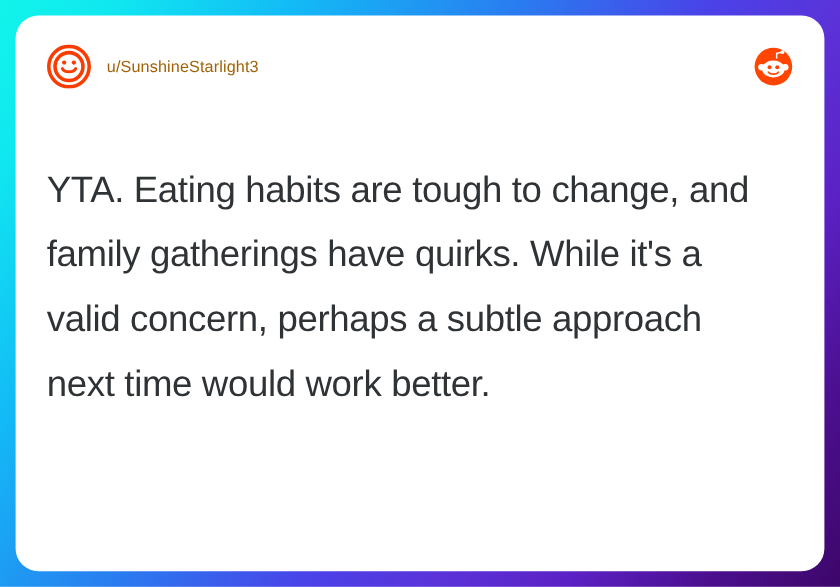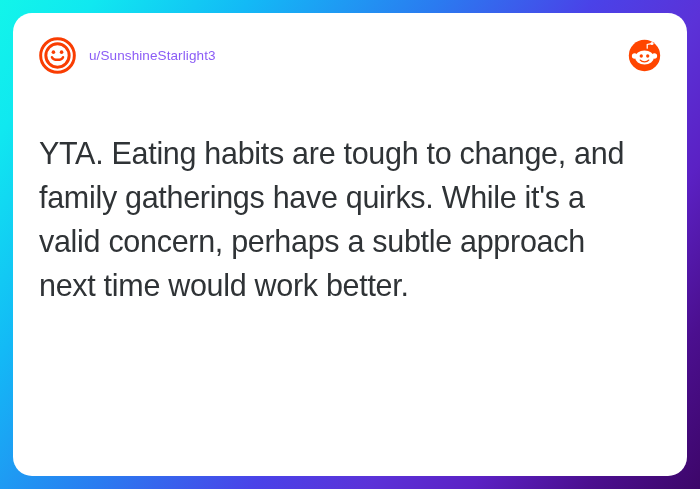--- a/index.html
+++ b/index.html
@@ -56,21 +56,21 @@
   .avatar {
     width: 37px;
     height: 37px;
     flex: 0 0 auto;
     display: block;
   }
 
   .username {
     margin-left: 13px;
     font-size: 13.5px;
-    color: #8b5cf6;
+    color: #a16207;
     letter-spacing: 0.1px;
     white-space: nowrap;
   }
 
   .header-spacer { flex: 1 1 auto; }
 
   .brand-logo {
     width: 33px;
     height: 33px;
     flex: 0 0 auto;
@@ -79,21 +79,21 @@
 
   
   .card-body {
     flex: 1 1 auto;
     display: block;
     padding-top: 56px;
   }
 
   .post-text {
     font-size: 30.5px;
-    line-height: 44px;
+    line-height: 54px;
     color: #2f3336;
     letter-spacing: -0.3px;
     margin: 0;
     max-width: 600px;
     font-weight: 400;
   }
 </style>
 </head>
 <body>
 

